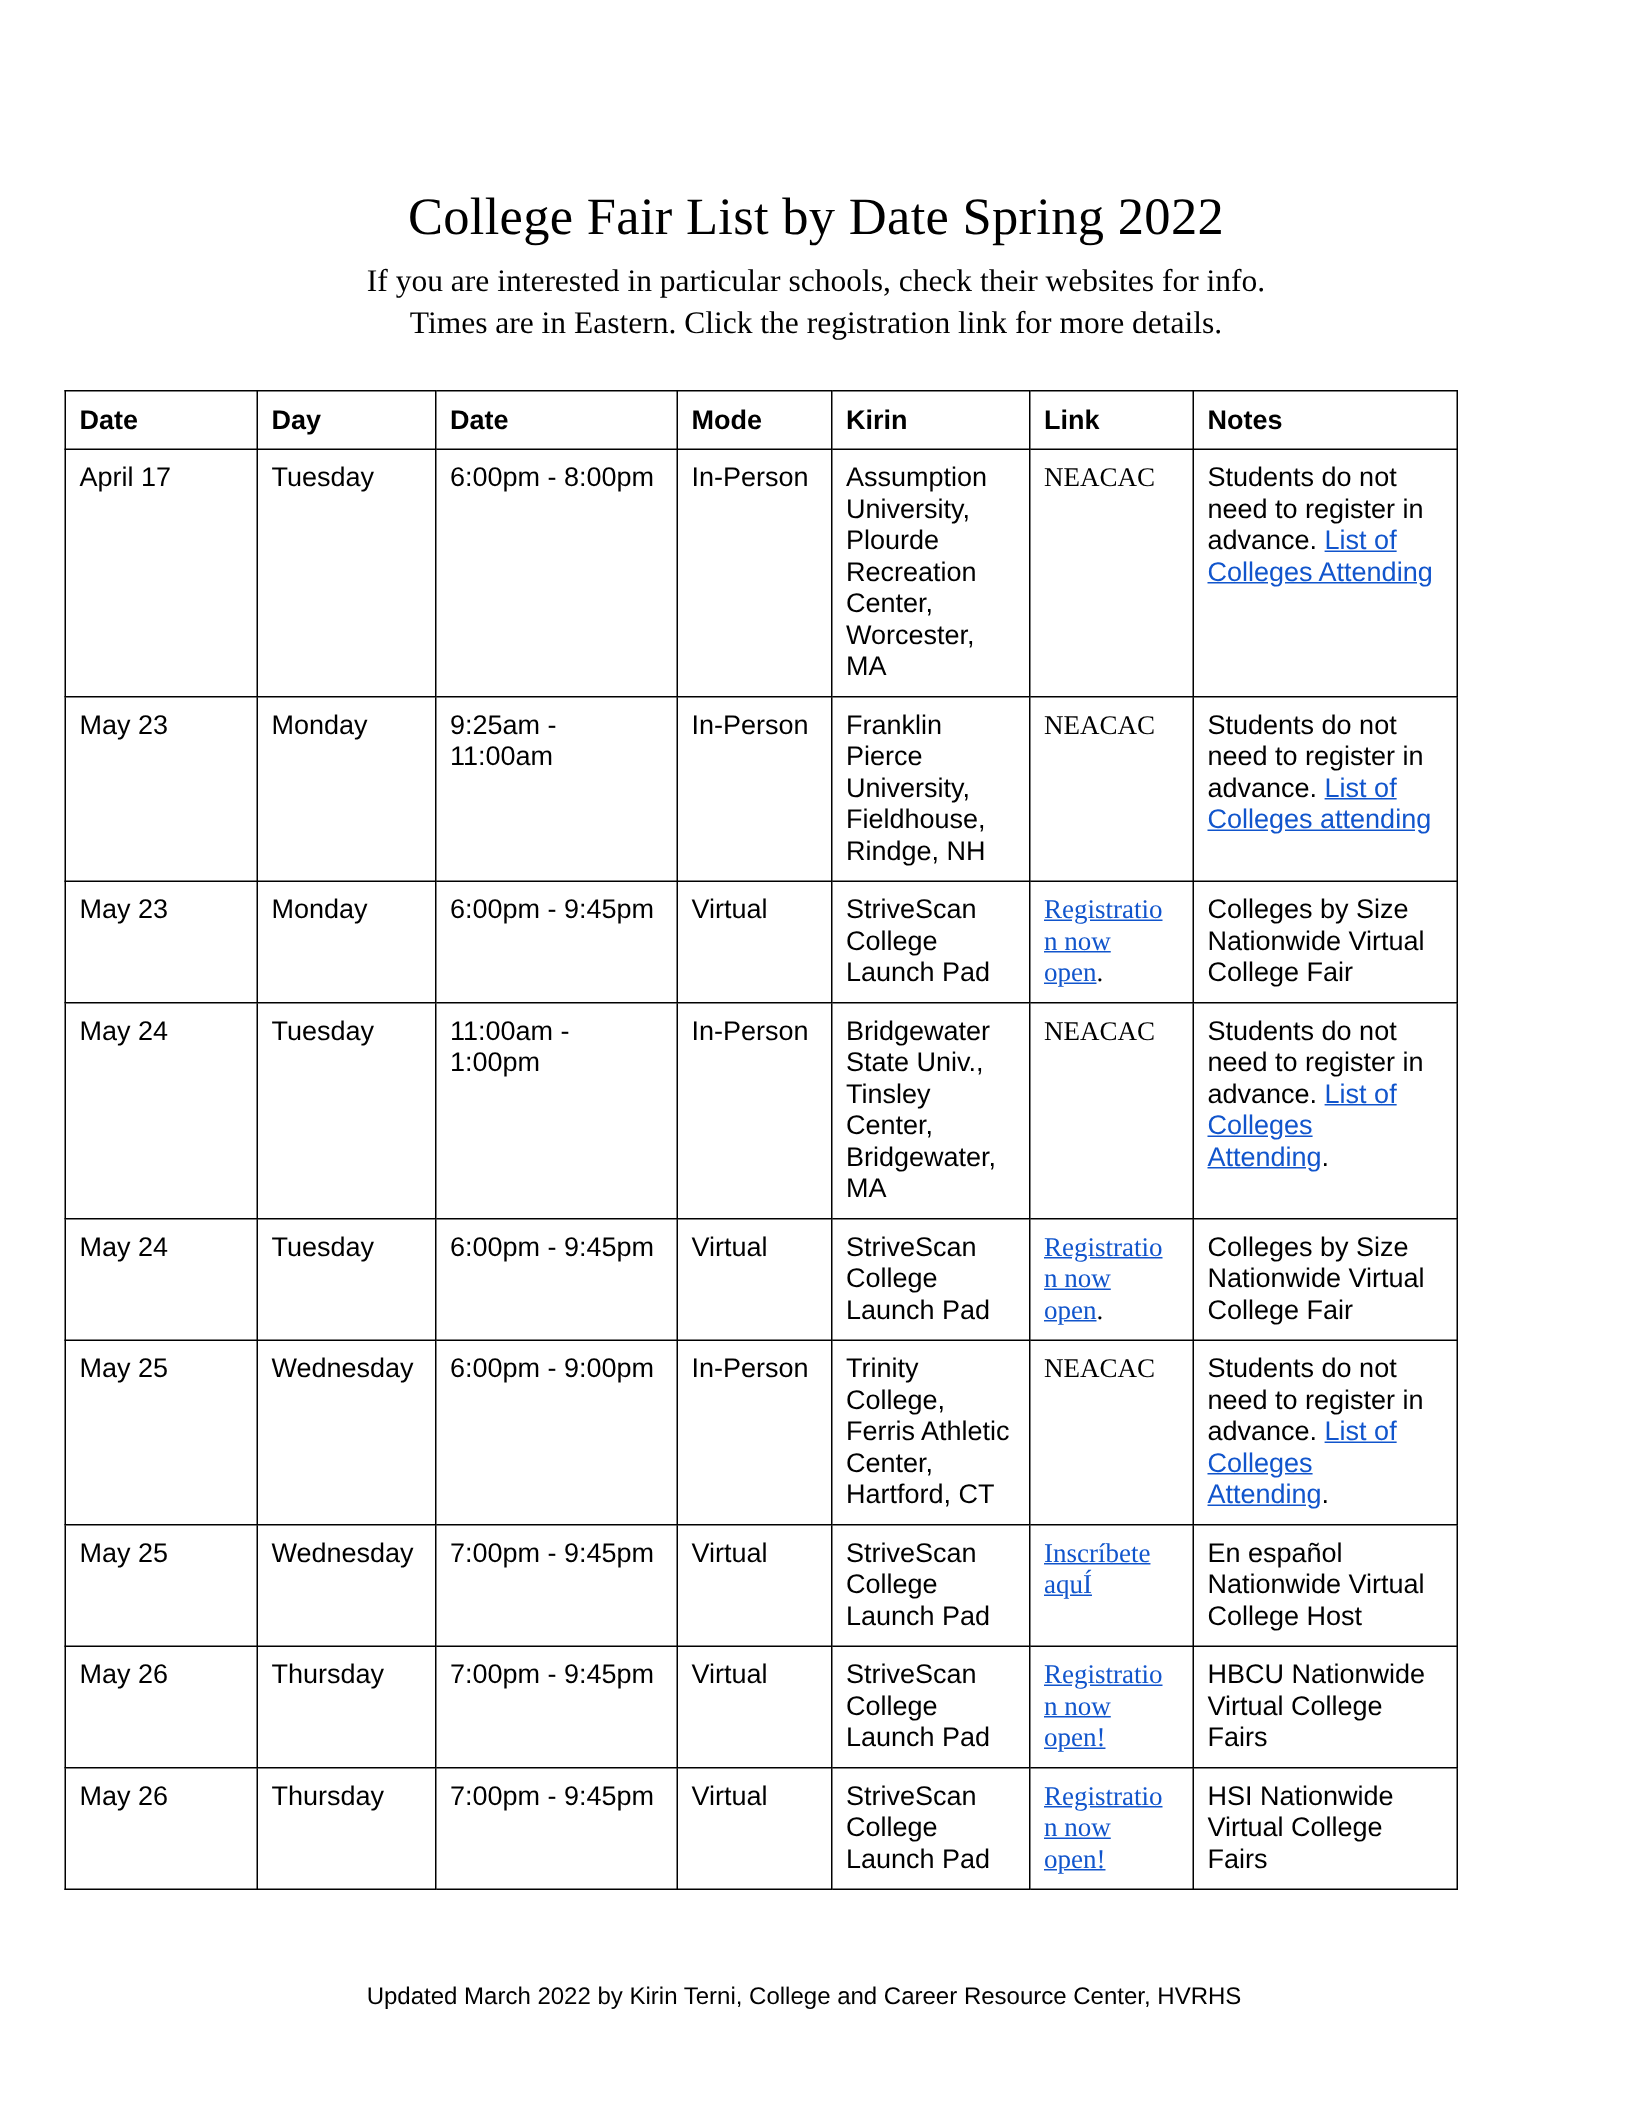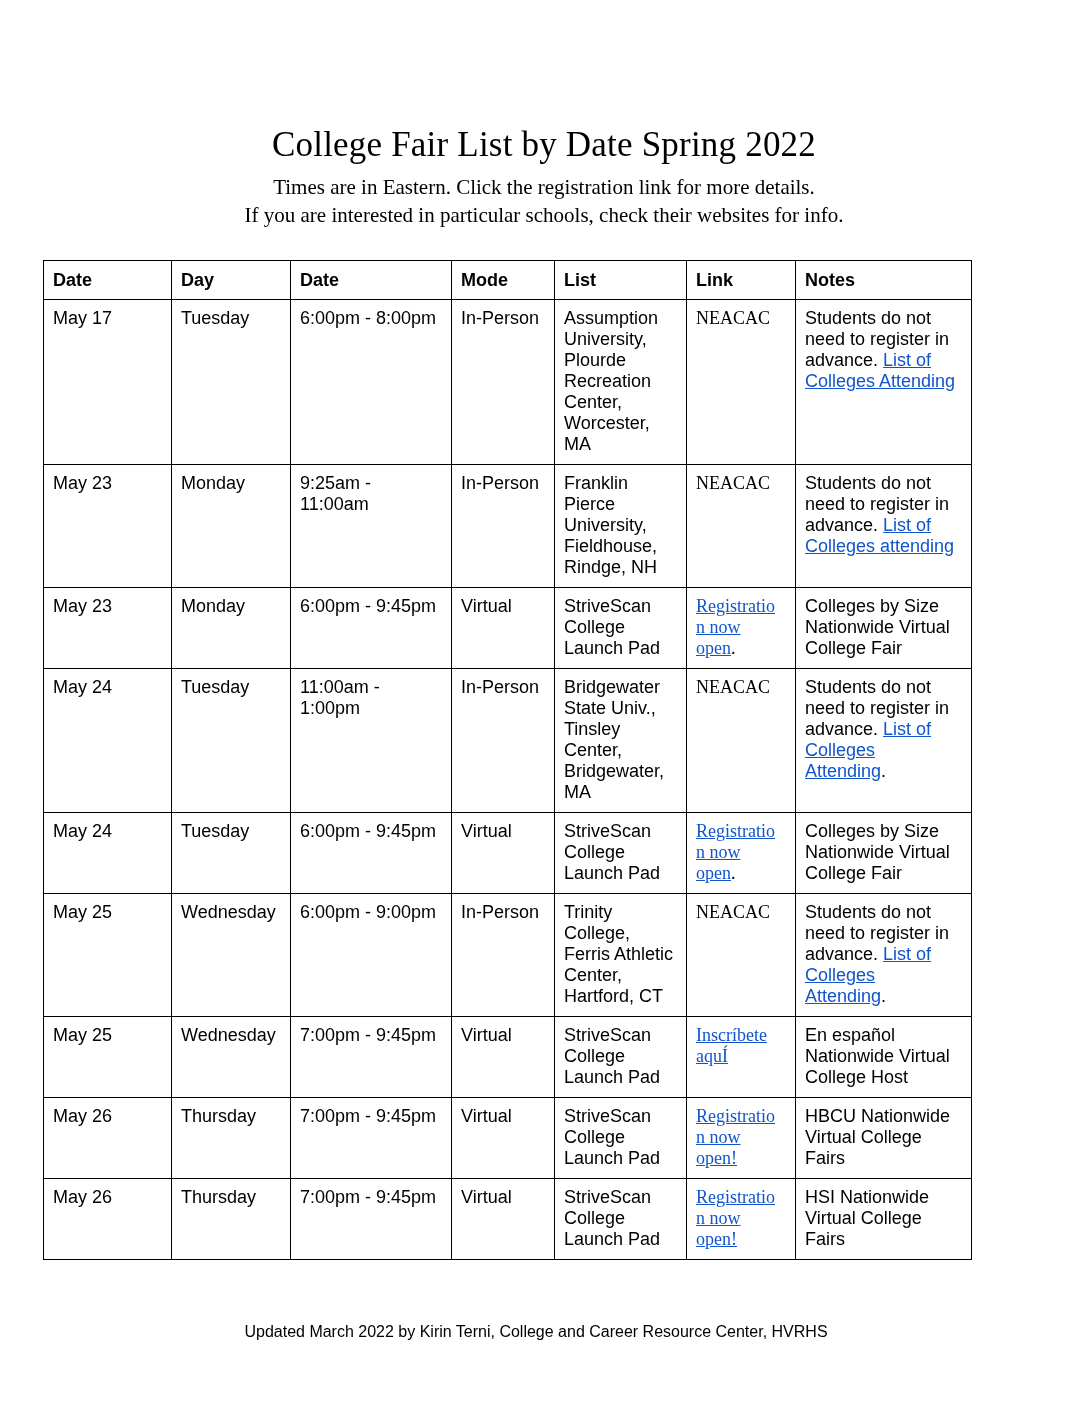--- a/index.html
+++ b/index.html
@@ -62,48 +62,48 @@
   }
 </style>
 </head>
 <body>
 
 <div class="page">
 
   <h1 class="doc-title">College Fair List by Date Spring 2022</h1>
 
   <div class="doc-subtitle">
+    <div>If you are interested in particular schools, check their websites for info.</div>
     <div>Times are in Eastern. Click the registration link for more details.</div>
-    <div>If you are interested in particular schools, check their websites for info.</div>
   </div>
 
   <table class="fair-table">
     <colgroup>
       <col style="width:128px">
         <col style="width:119px">
         <col style="width:161px">
       <col style="width:103px">
         <col style="width:132px">
         <col style="width:109px">
       <col style="width:176px">
     </colgroup>
     <thead>
       <tr>
           <th>Date</th>
           <th>Day</th>
           <th>Date</th>
           <th>Mode</th>
-          <th>List</th>
+          <th>Kirin</th>
           <th>Link</th>
           <th>Notes</th>
         </tr>
     </thead>
     <tbody>
         <tr>
-          <td class="col-date">May 17</td>
+          <td class="col-date">April 17</td>
           <td class="col-day">Tuesday</td>
           <td class="col-time">6:00pm - 8:00pm</td>
           <td class="col-mode">In-Person</td>
           <td class="col-host">Assumption University, Plourde Recreation Center, Worcester, MA</td>
           <td class="col-link"><span>NEACAC</span></td>
           <td class="col-notes"><span>Students do not need to register in advance. </span><a class="doc-link" href="#">List of Colleges Attending</a></td>
         </tr>
         <tr>
           <td class="col-date">May 23</td>
           <td class="col-day">Monday</td>

